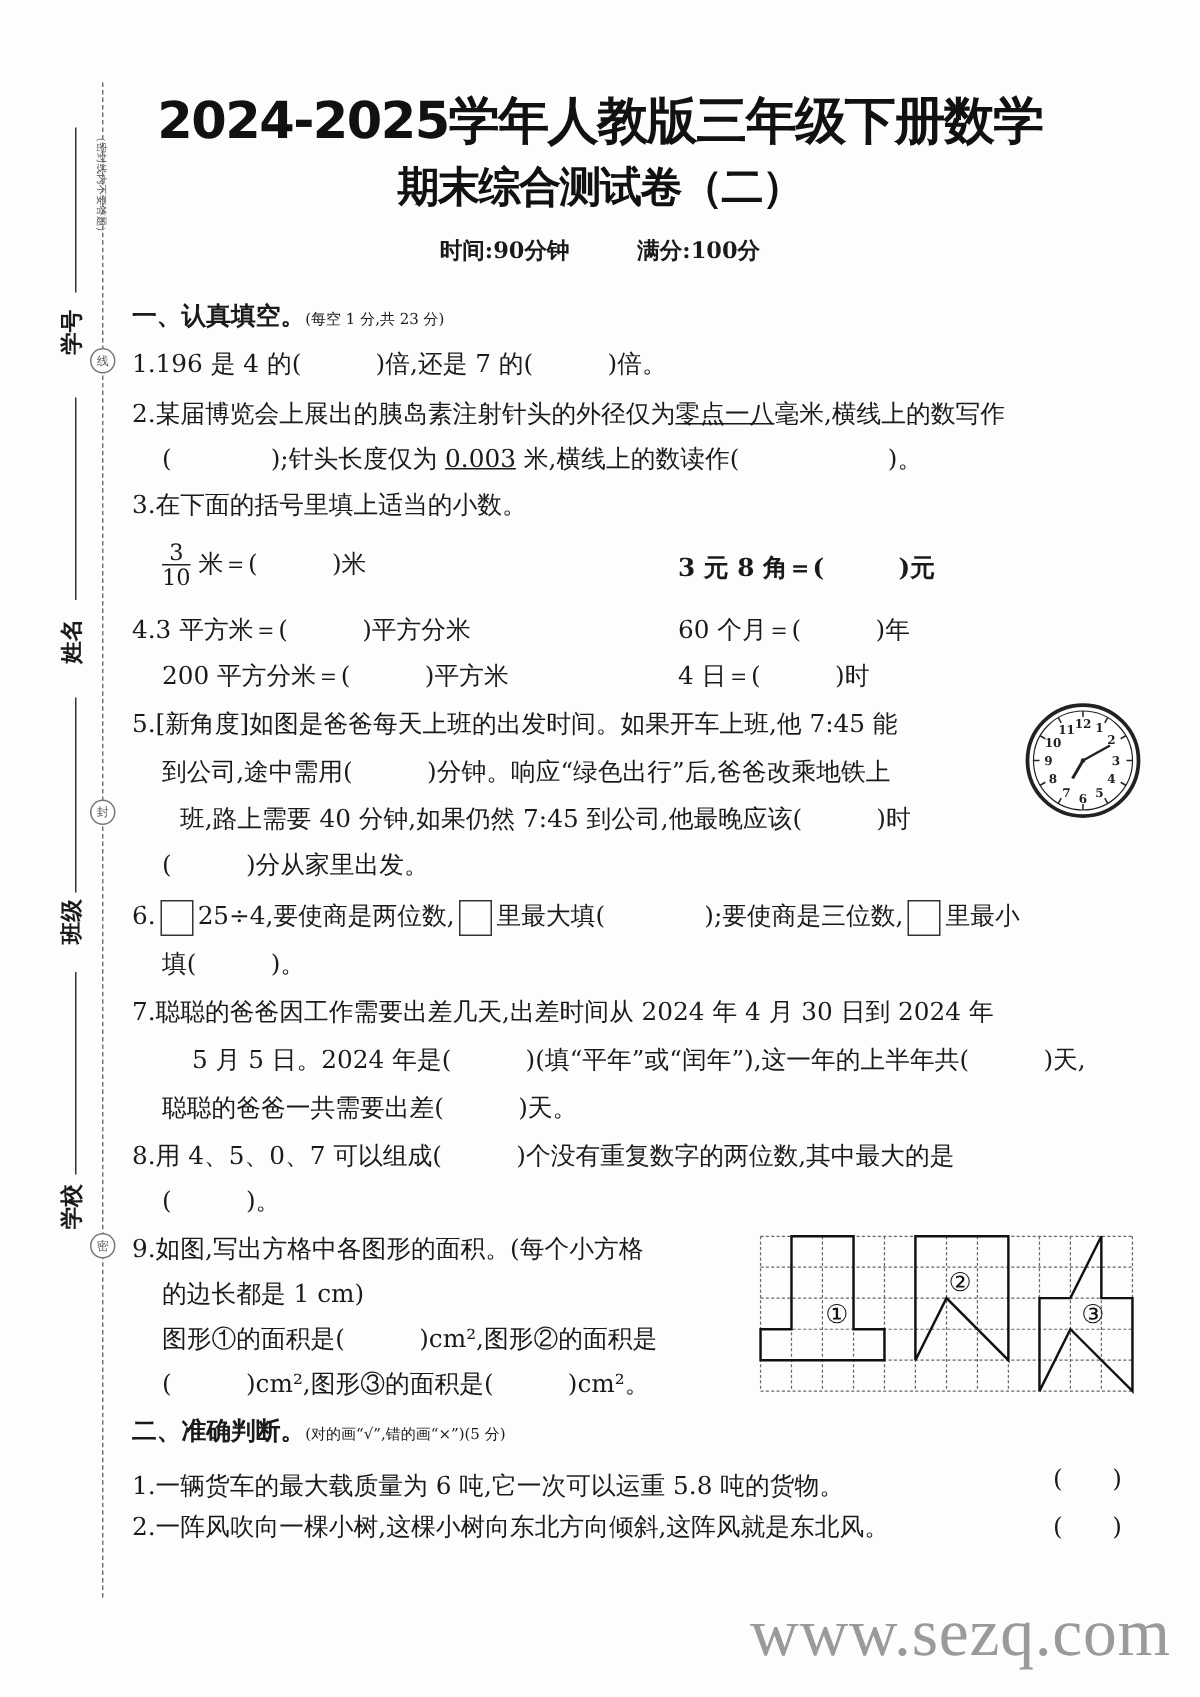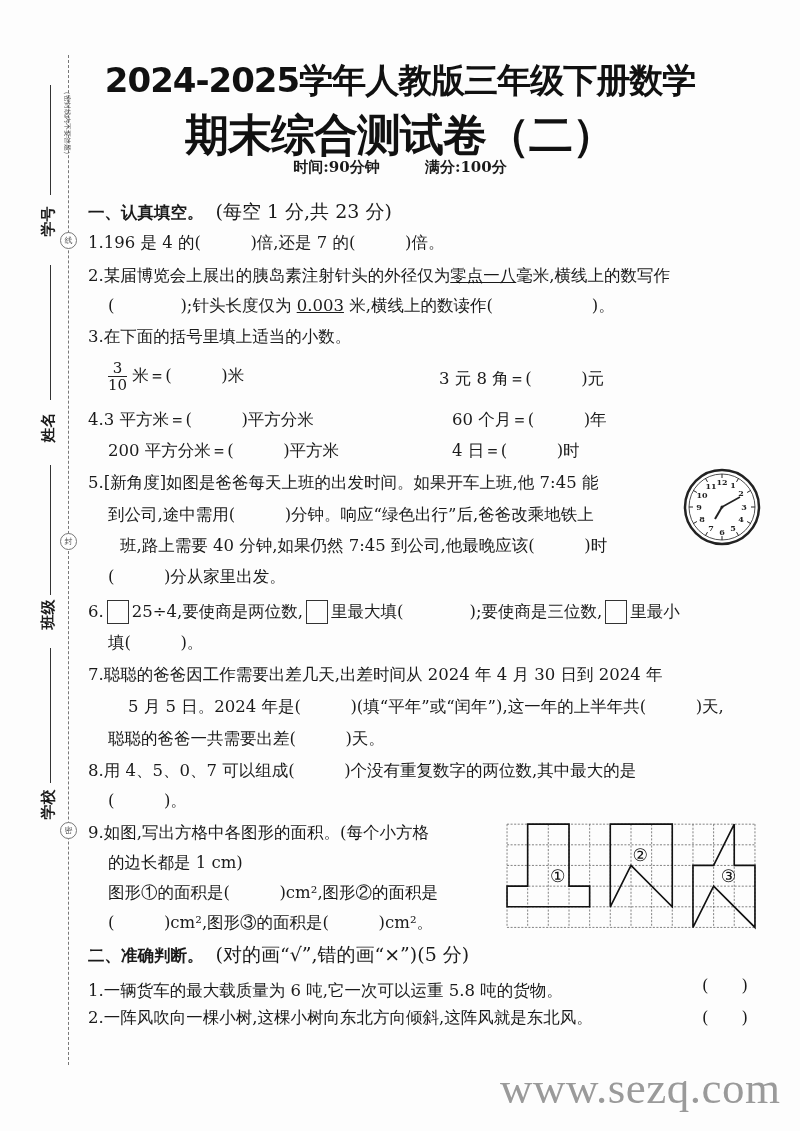--- a/index.html
+++ b/index.html
@@ -6,26 +6,26 @@
   body {
     width: 800px; height: 1131px; background: #fdfdfd; position: relative; overflow: hidden;
     font-family: "DejaVu Serif", "Liberation Serif", serif; color: #1a1a1a;
   }
   .abs { position: absolute; }
   .title {
     left: 0; width: 800px; text-align: center; font-family: "DejaVu Sans", sans-serif;
     font-weight: bold; letter-spacing: -1px; color: #111;
   }
   .t1 { top: 58px; font-size: 34px; }
-  .t2 { top: 106px; font-size: 44px; }
+  .t2 { top: 106px; font-size: 28px; }
   .meta { top: 158px; left: 0; width: 800px; text-align: center; font-size: 15px; font-weight: bold; }
   .meta span { margin: 0 20px; }
   .line { left: 88px; font-size: 16.5px; white-space: nowrap; line-height: 22px; }
   .sect { font-family: "DejaVu Sans", sans-serif; font-weight: bold; }
-  .sect .note { font-weight: normal; font-family: "DejaVu Serif", serif; font-size: 19px; margin-left: 12px; }
+  .sect .note { font-weight: normal; font-family: "DejaVu Serif", serif; font-size: 10px; }
   .u { text-decoration: underline; }
   .box { display: inline-block; width: 20px; height: 22px; border: 1px solid #333; vertical-align: middle; margin: 0 3px; }
   .frac { display: inline-block; text-align: center; vertical-align: middle; font-size: 15px; line-height: 16px; }
   .frac .num { border-bottom: 1px solid #222; padding: 0 2px; }
   
   .dashv { left: 68px; top: 55px; height: 1010px; border-left: 1px dashed #777; }
   .solidv { left: 50px; width: 0; border-left: 1px solid #333; }
   .side-label { left: 28px; font-family: "DejaVu Sans", sans-serif; font-weight: bold; font-size: 15px;
                 transform: rotate(-90deg); transform-origin: center; width: 40px; text-align: center; }
   .side-note { left: 50px; top: 130px; font-size: 7px; color: #555; transform: rotate(90deg); transform-origin: left top; white-space: nowrap; }
@@ -65,21 +65,21 @@
   <span>2.某届博览会上展出的胰岛素注射针头的外径仅为</span><span class="u">零点一八</span><span>毫米,横线上的数写作</span>
 </div>
 <div class="abs line" style="top:295px;left:108px;">
   <span>(　　　　);针头长度仅为 </span><span class="u">0.003</span><span> 米,横线上的数读作(　　　　　　)。</span>
 </div>
 <div class="abs line" style="top:326px;">3.在下面的括号里填上适当的小数。</div>
 <div class="abs line" style="top:358px;left:108px;line-height:36px;">
   <span class="frac"><div class="num">3</div><div>10</div></span>
   <span>米＝(　　　)米</span>
 </div>
-<div class="abs line" style="top:368px;left:439px;">3 元 8 角＝(　　　)元</div>
+<div class="abs line" style="top:368px;left:452px;font-weight:bold;">3 元 8 角＝(　　　)元</div>
 <div class="abs line" style="top:409px;">4.3 平方米＝(　　　)平方分米</div>
 <div class="abs line" style="top:409px;left:452px;">60 个月＝(　　　)年</div>
 <div class="abs line" style="top:440px;left:108px;">200 平方分米＝(　　　)平方米</div>
 <div class="abs line" style="top:440px;left:452px;">4 日＝(　　　)时</div>
 
 <div class="abs line" style="top:472px;">5.[新角度]如图是爸爸每天上班的出发时间。如果开车上班,他 7:45 能</div>
 <div class="abs line" style="top:504px;left:108px;text-align:center;">到公司,途中需用(　　　)分钟。响应“绿色出行”后,爸爸改乘地铁上</div>
 <div class="abs line" style="top:535px;left:120px;">班,路上需要 40 分钟,如果仍然 7:45 到公司,他最晚应该(　　　)时</div>
 <div class="abs line" style="top:566px;left:108px;">(　　　)分从家里出发。</div>
 

